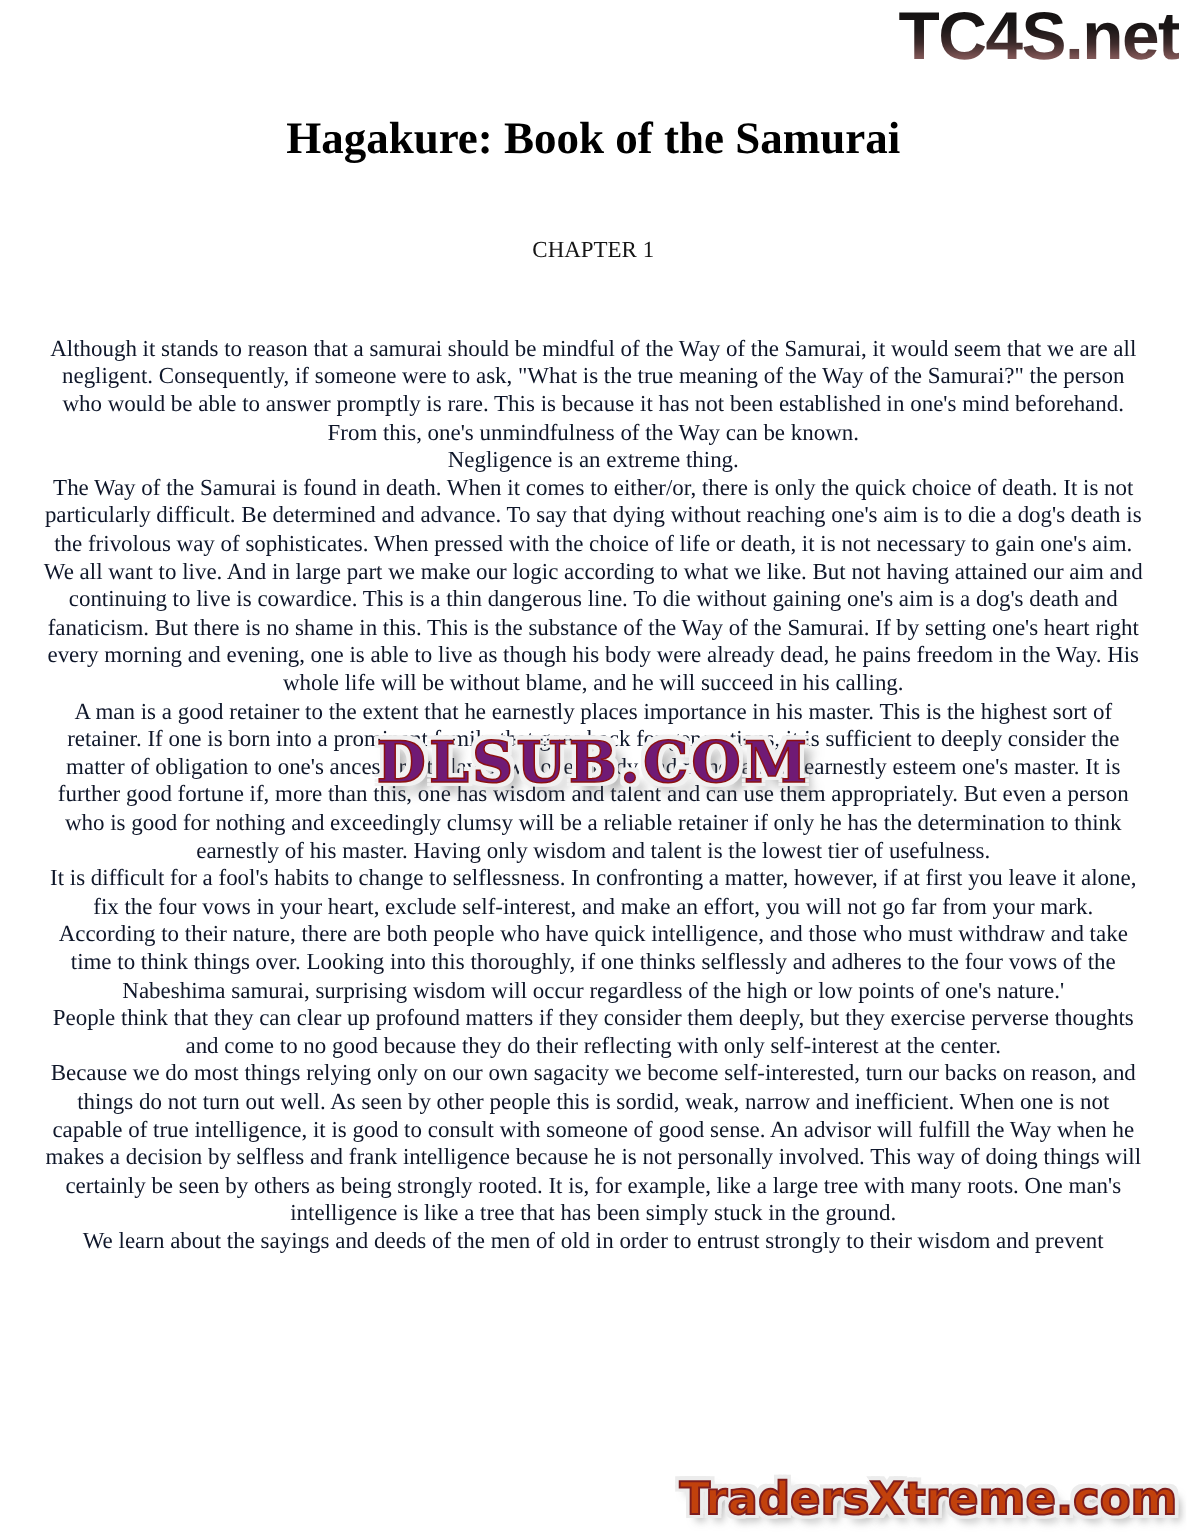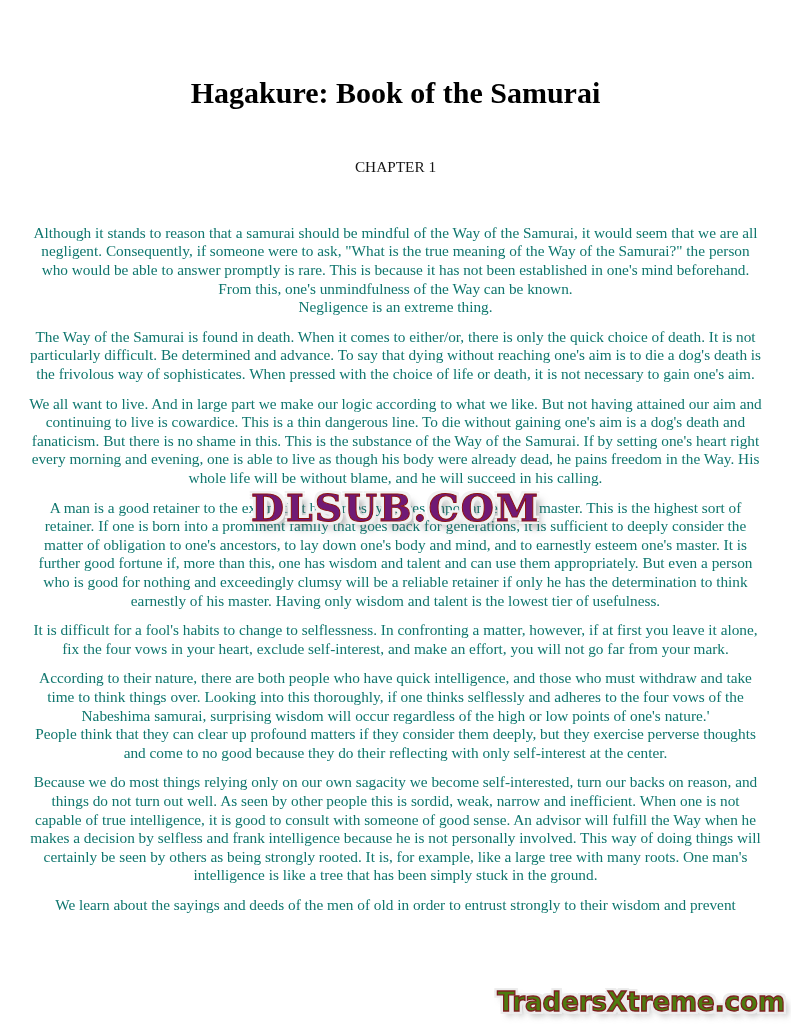--- a/index.html
+++ b/index.html
@@ -39,25 +39,25 @@
   .chapter {
     margin-top: 47px;
     font-size: 15.3px;
     color: #151515;
     line-height: 19px;
   }
   .para {
     margin: 0;
     font-size: 15.3px;
     line-height: 18.6px;
-    color: #0f766e;
+    color: #0f172a;
     white-space: pre-wrap;
   }
   .chapter + .para { margin-top: 48px; }
-  .para + .para { margin-top: 11px; }
+  .para + .para { }
   .watermark {
     position: absolute;
     top: 489px;
     left: 50%;
     transform: translateX(-50%);
     font-family: "DejaVu Serif", serif;
     font-weight: bold;
     font-size: 38px;
     letter-spacing: 2px;
     line-height: 1;
@@ -69,36 +69,37 @@
       6px 7px 7px rgba(90, 90, 90, 0.55);
     white-space: nowrap;
     z-index: 5;
   }
   .bottom-logo {
     position: absolute;
     right: 6px;
     bottom: 9px;
     font-family: "DejaVu Sans", sans-serif;
     font-weight: bold;
-    font-size: 26px;
+    font-size: 30px;
     line-height: 1;
-    color: #4d7c0f;
+    color: #c2410c;
     -webkit-text-stroke: 1.3px #7e1d1d;
     text-shadow:
       -3px -3px 0 #ececec, 3px -3px 0 #ececec, -3px 3px 0 #ececec, 3px 3px 0 #ececec,
       -3px 0 0 #ececec, 3px 0 0 #ececec, 0 -3px 0 #ececec, 0 3px 0 #ececec,
       4px 5px 6px rgba(120, 120, 120, 0.6);
     white-space: nowrap;
   }
 </style>
 </head>
 <body>
 
 <div class="page">
 
+  <div class="top-logo">TC4S.net</div>
 
   <div class="content">
     <h1 class="doc-title">Hagakure: Book of the Samurai</h1>
 
     <div class="chapter">CHAPTER 1</div>
 
     <p class="para">Although it stands to reason that a samurai should be mindful of the Way of the Samurai, it would seem that we are all negligent. Consequently, if someone were to ask, "What is the true meaning of the Way of the Samurai?" the person who would be able to answer promptly is rare. This is because it has not been established in one's mind beforehand. From this, one's unmindfulness of the Way can be known.
 Negligence is an extreme thing.</p>
     <p class="para">The Way of the Samurai is found in death. When it comes to either/or, there is only the quick choice of death. It is not particularly difficult. Be determined and advance. To say that dying without reaching one's aim is to die a dog's death is the frivolous way of sophisticates. When pressed with the choice of life or death, it is not necessary to gain one's aim.</p>
     <p class="para">We all want to live. And in large part we make our logic according to what we like. But not having attained our aim and continuing to live is cowardice. This is a thin dangerous line. To die without gaining one's aim is a dog's death and fanaticism. But there is no shame in this. This is the substance of the Way of the Samurai. If by setting one's heart right every morning and evening, one is able to live as though his body were already dead, he pains freedom in the Way. His whole life will be without blame, and he will succeed in his calling.</p>

